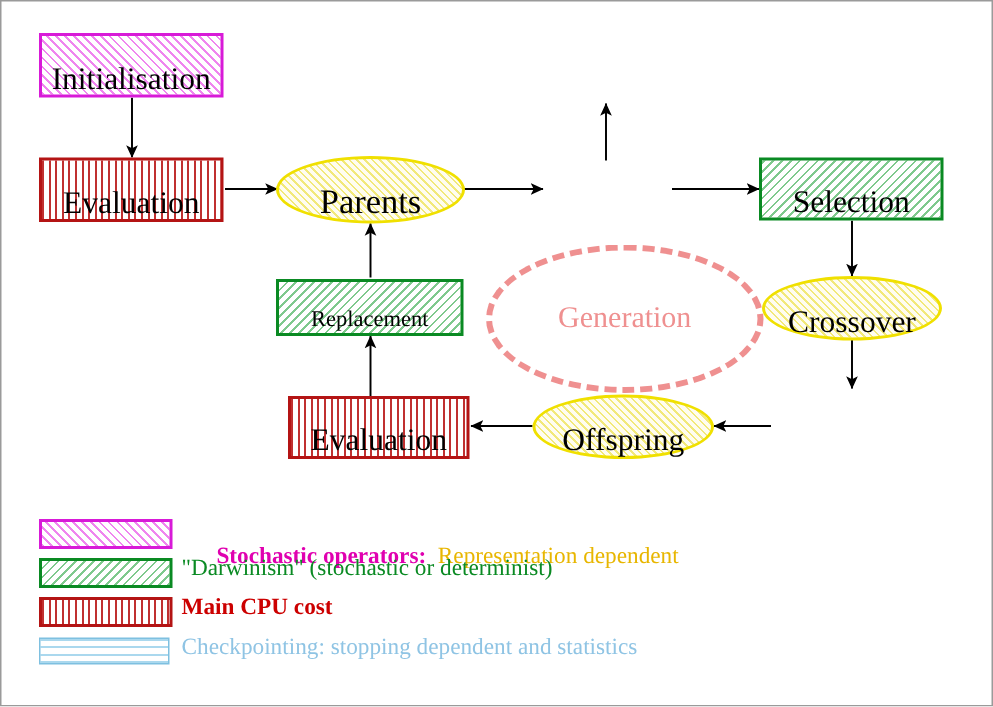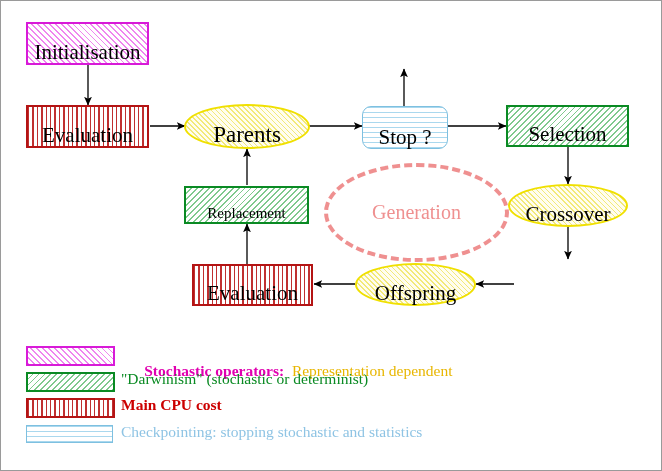--- a/index.html
+++ b/index.html
@@ -118,23 +118,20 @@
 
   <div class="node hatch-red" style="left:25px;top:104px;width:123px;height:43px;font-size:21px;">
     <span>Evaluation</span>
   </div>
 
   <div class="node hatch-yellow ellipse" style="left:183px;top:103px;width:126px;height:45px;font-size:23px;">
     <span>Parents</span>
   </div>
 
 
-  <div class="node hatch-blue rounded" style="left:361px;top:105px;width:86px;height:43px;font-size:21px;">
-    <span>Stop ?</span>
-  </div>
 
   <div class="node hatch-green" style="left:505px;top:104px;width:123px;height:42px;font-size:21px;">
     <span>Selection</span>
   </div>
 
   <div class="node hatch-yellow ellipse" style="left:507px;top:183px;width:120px;height:43px;font-size:21px;">
     <span>Crossover</span>
   </div>
 
 
@@ -161,17 +158,17 @@
       <span class="lg-magenta">Stochastic operators:</span><span>&nbsp;&nbsp;</span><span class="lg-gold">Representation dependent</span>
     </div>
 
     <div class="legend-swatch hatch-green" style="top:371px;"></div>
     <div class="legend-text lg-green" style="top:369px;">"Darwinism" (stochastic or determinist)</div>
 
     <div class="legend-swatch hatch-red" style="top:397px;"></div>
     <div class="legend-text lg-red" style="top:395px;">Main CPU cost</div>
 
     <div class="legend-swatch hatch-blue" style="top:424px;"></div>
-    <div class="legend-text lg-blue" style="top:422px;">Checkpointing: stopping stochastic and statistics</div>
+    <div class="legend-text lg-blue" style="top:422px;">Checkpointing: stopping dependent and statistics</div>
 
   </div>
 
 </div>
 
 </body></html>

